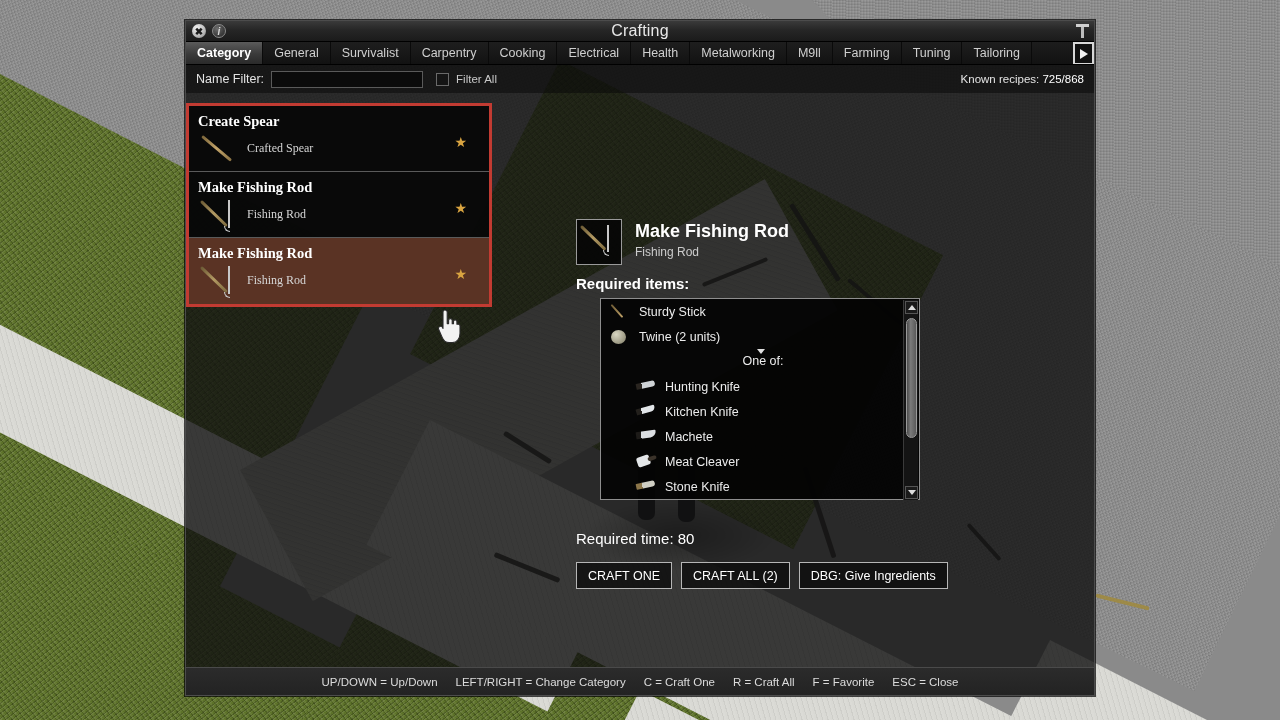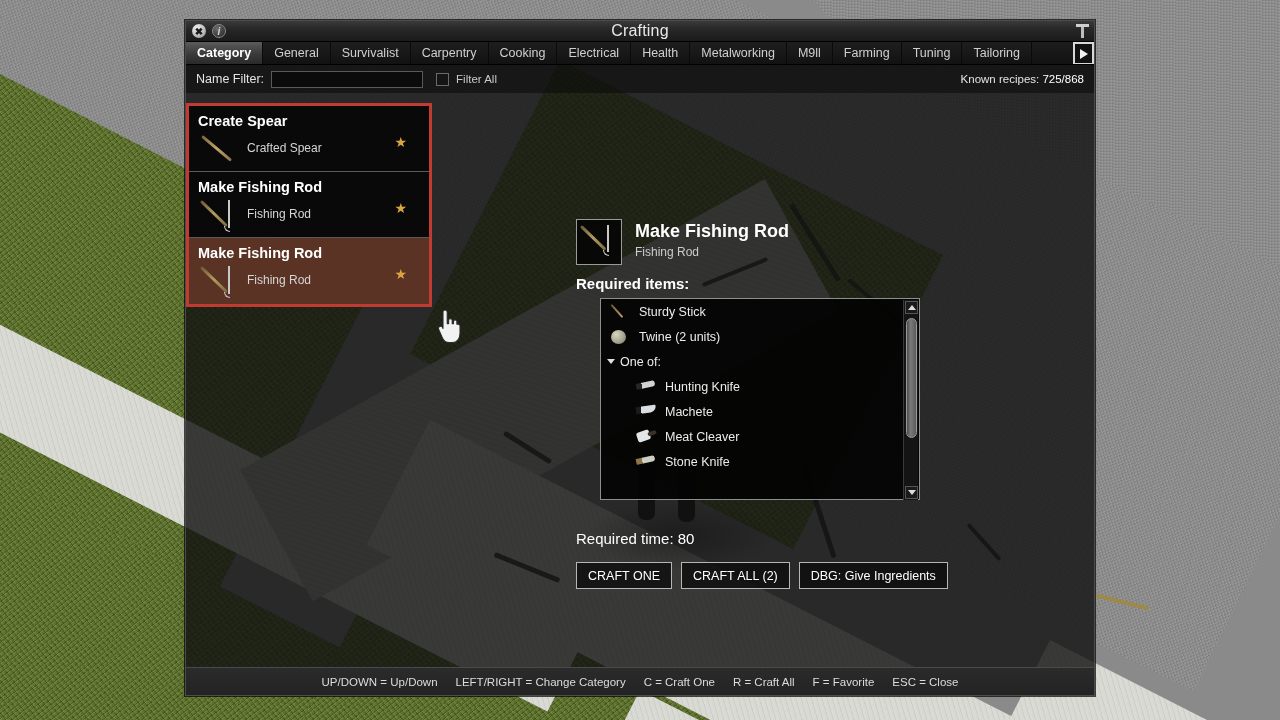--- a/index.html
+++ b/index.html
@@ -169,23 +169,24 @@
   }
   #known-recipes .val { color: #ffffff; }
 
   
   #win-body { position: relative; height: 562px; }
 
   
   #recipe-list {
     position: absolute;
     left: 0px; top: 10px;
-    width: 246px;
+    width: 306px;
     border: 3px solid #c23b32;
     background: rgba(5,5,5,0.72);
+    font-family: Liberation Serif, serif;
   }
   .recipe-row {
     position: relative;
     height: 66px;
     border-bottom: 1px solid #5a5a5a;
     cursor: pointer;
     background: rgba(8,8,8,0.86);
   }
   .recipe-row:last-child { border-bottom: none; }
   .recipe-row.selected { background: #5a3324; }
@@ -505,32 +506,38 @@
           <span class="ing-label">Sturdy Stick</span>
         </div>
 
         <div class="ing-row">
           <span class="ing-ico">
               <i class="gx-twine"></i>
             </span>
           <span class="ing-label">Twine (2 units)</span>
         </div>
 
-        <div class="ing-row" style="padding-left:6px;">
+        <div class="ing-row" style="padding-left:6px;flex-direction:column;">
           <span class="caret"></span>
           <span class="ing-label">One of:</span>
         </div>
 
         <div class="ing-row indent">
           <span class="ing-ico">
               <i class="gx-hknife"></i>
             </span>
           <span class="ing-label">Hunting Knife</span>
         </div>
 
+        <div class="ing-row indent">
+          <span class="ing-ico">
+              <i class="gx-kknife"></i>
+            </span>
+          <span class="ing-label">Kitchen Knife</span>
+        </div>
 
         <div class="ing-row indent">
           <span class="ing-ico">
               <i class="gx-machete"></i>
             </span>
           <span class="ing-label">Machete</span>
         </div>
 
         <div class="ing-row indent">
           <span class="ing-ico">

